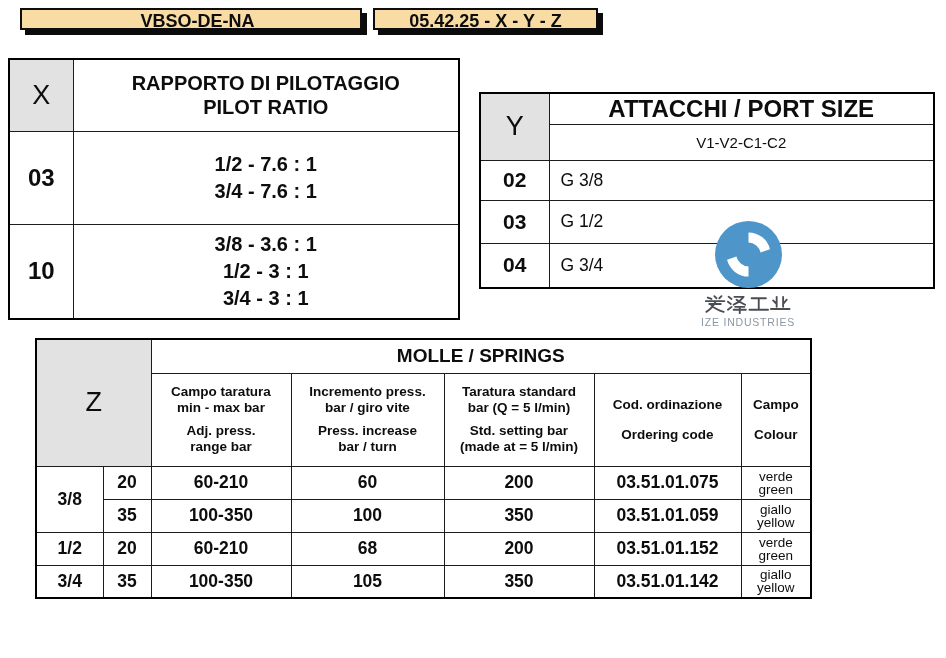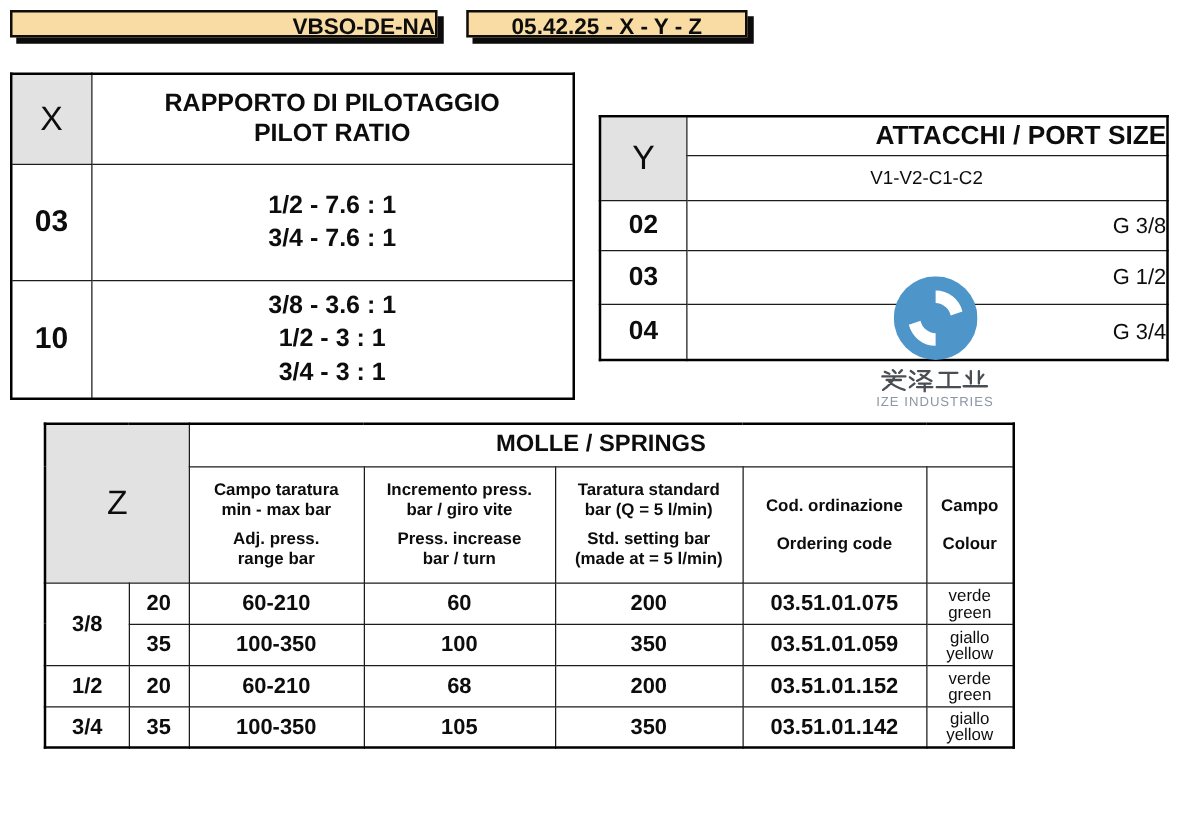--- a/index.html
+++ b/index.html
@@ -6,44 +6,44 @@
   #page{
     position:relative;width:946px;height:658px;background:#fff;overflow:hidden;
     font-family:"Liberation Sans","DejaVu Sans",sans-serif;color:#0d0d0d;
   }
   
   .hdr-box{
     position:absolute;top:8px;height:22px;background:#f8dca4;
     border:2px solid #0d0d0d;box-shadow:5px 5px 0 #0b0b0b;
     font-weight:bold;font-size:18px;line-height:22px;white-space:nowrap;
   }
-  #box-model{left:8px;width:342px;padding-left:13px;box-sizing:border-box;text-align:right;}
+  #box-model{left:20px;width:342px;padding-left:13px;box-sizing:border-box;text-align:center;}
   #box-order{left:373px;width:225px;box-sizing:border-box;text-align:center;}
   
   table.tbl{
     border-collapse:collapse;table-layout:fixed;position:absolute;background:#fff;
     border:2px solid #000;
   }
   table.tbl th,table.tbl td{
     border:1.5px solid #1c1c1c;padding:0;text-align:center;vertical-align:middle;
     font-weight:normal;overflow:hidden;
   }
   .key-cell{background:#e2e2e2;font-weight:bold;font-size:27px;}
   .multiline{white-space:pre-line;}
   
   #pilot-table{left:8px;top:58px;width:452px;}
   #pilot-table .title{font-weight:bold;font-size:20px;line-height:24px;}
   #pilot-table .rowcode{font-weight:bold;font-size:24px;}
   #pilot-table .ratios{font-size:20px;line-height:27px;font-weight:bold;}
   
   #port-table{left:479px;top:92px;width:456px;}
-  #port-table .title{font-weight:bold;font-size:21px;text-align:right;}
+  #port-table .title{font-weight:bold;font-size:24px;}
   #port-table .subtitle{font-size:15px;}
   #port-table .rowcode{font-weight:bold;font-size:21px;}
-  #port-table .psize{font-size:17.5px;text-align:right;padding-left:11px;}
+  #port-table .psize{font-size:17.5px;text-align:left;padding-left:11px;}
   
   #springs-table{left:35px;top:338px;width:775px;}
   #springs-table .title{font-weight:bold;font-size:19px;}
   #springs-table .colhead{font-size:13.5px;font-weight:bold;line-height:16px;}
   #springs-table .colhead .blk{display:block;white-space:pre-line;}
   #springs-table .colhead .blk + .blk{margin-top:7px;}
   #springs-table td.val{font-weight:bold;font-size:17.5px;}
   #springs-table td.colour{font-size:13.5px;line-height:13px;font-weight:normal;margin-left:32px;}
   
   #watermark{position:absolute;left:673px;top:221px;width:150px;text-align:center;z-index:5;}

